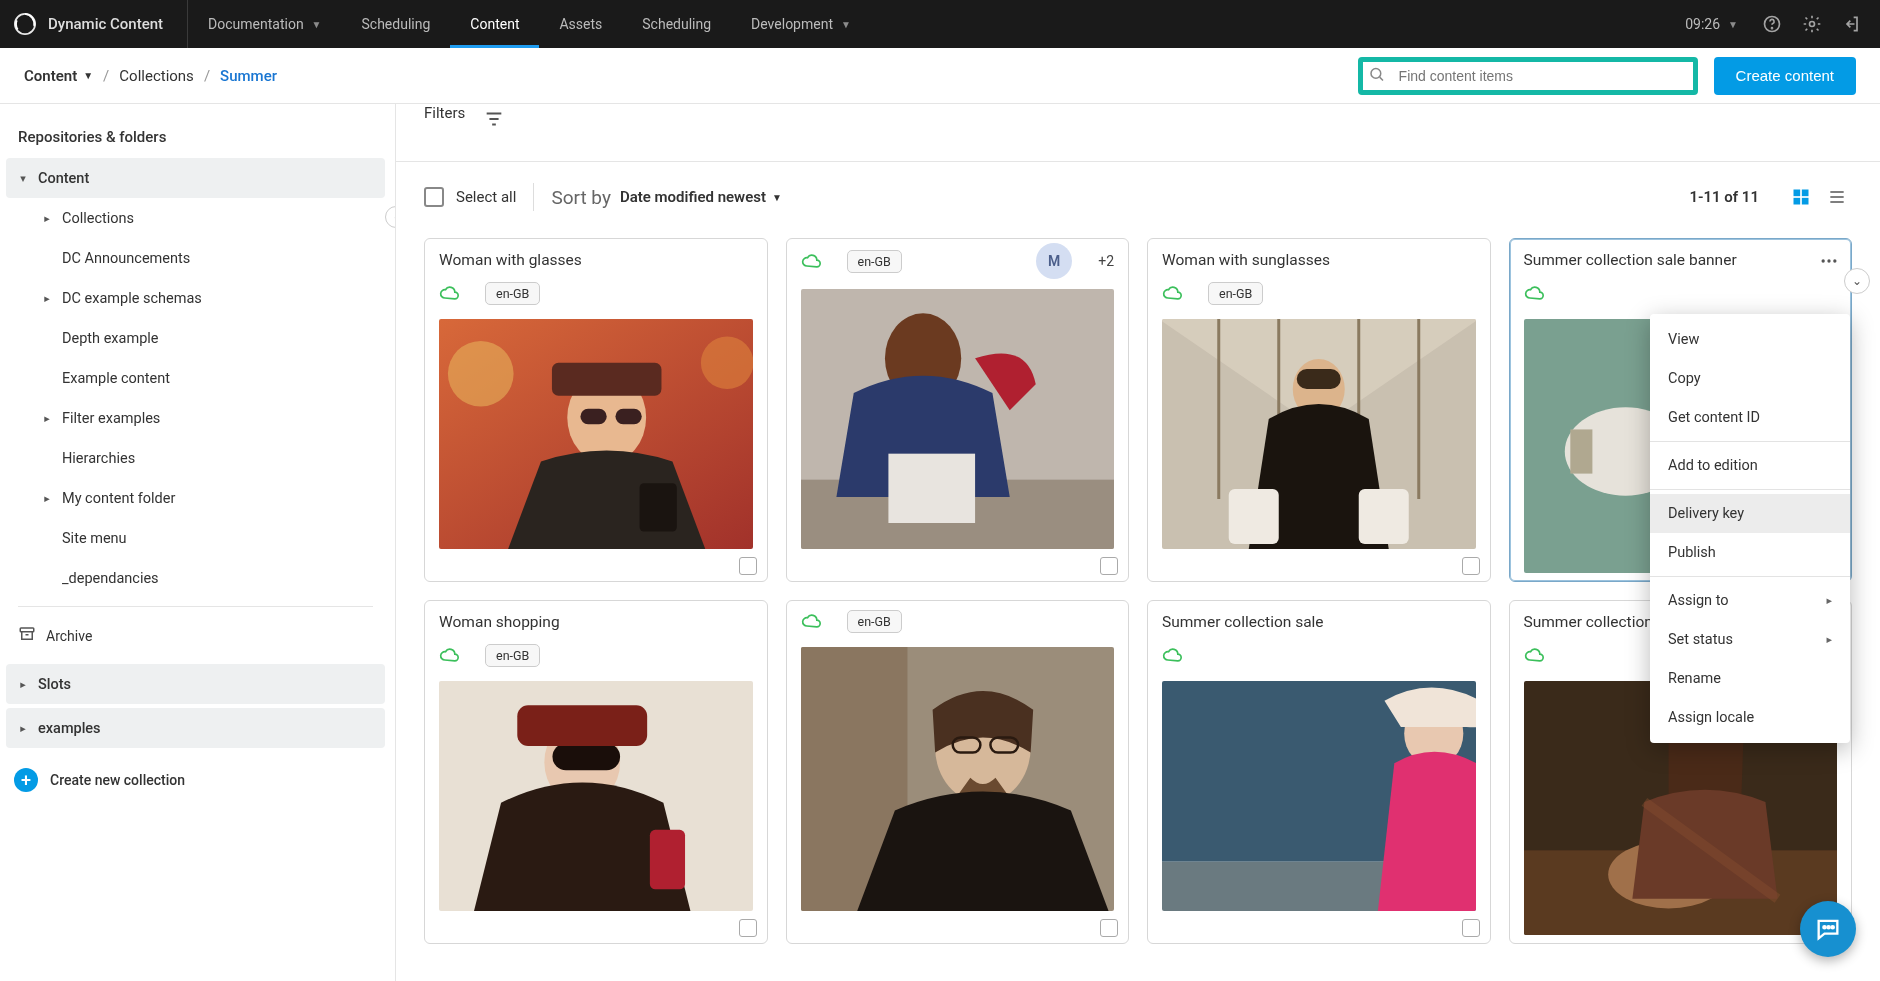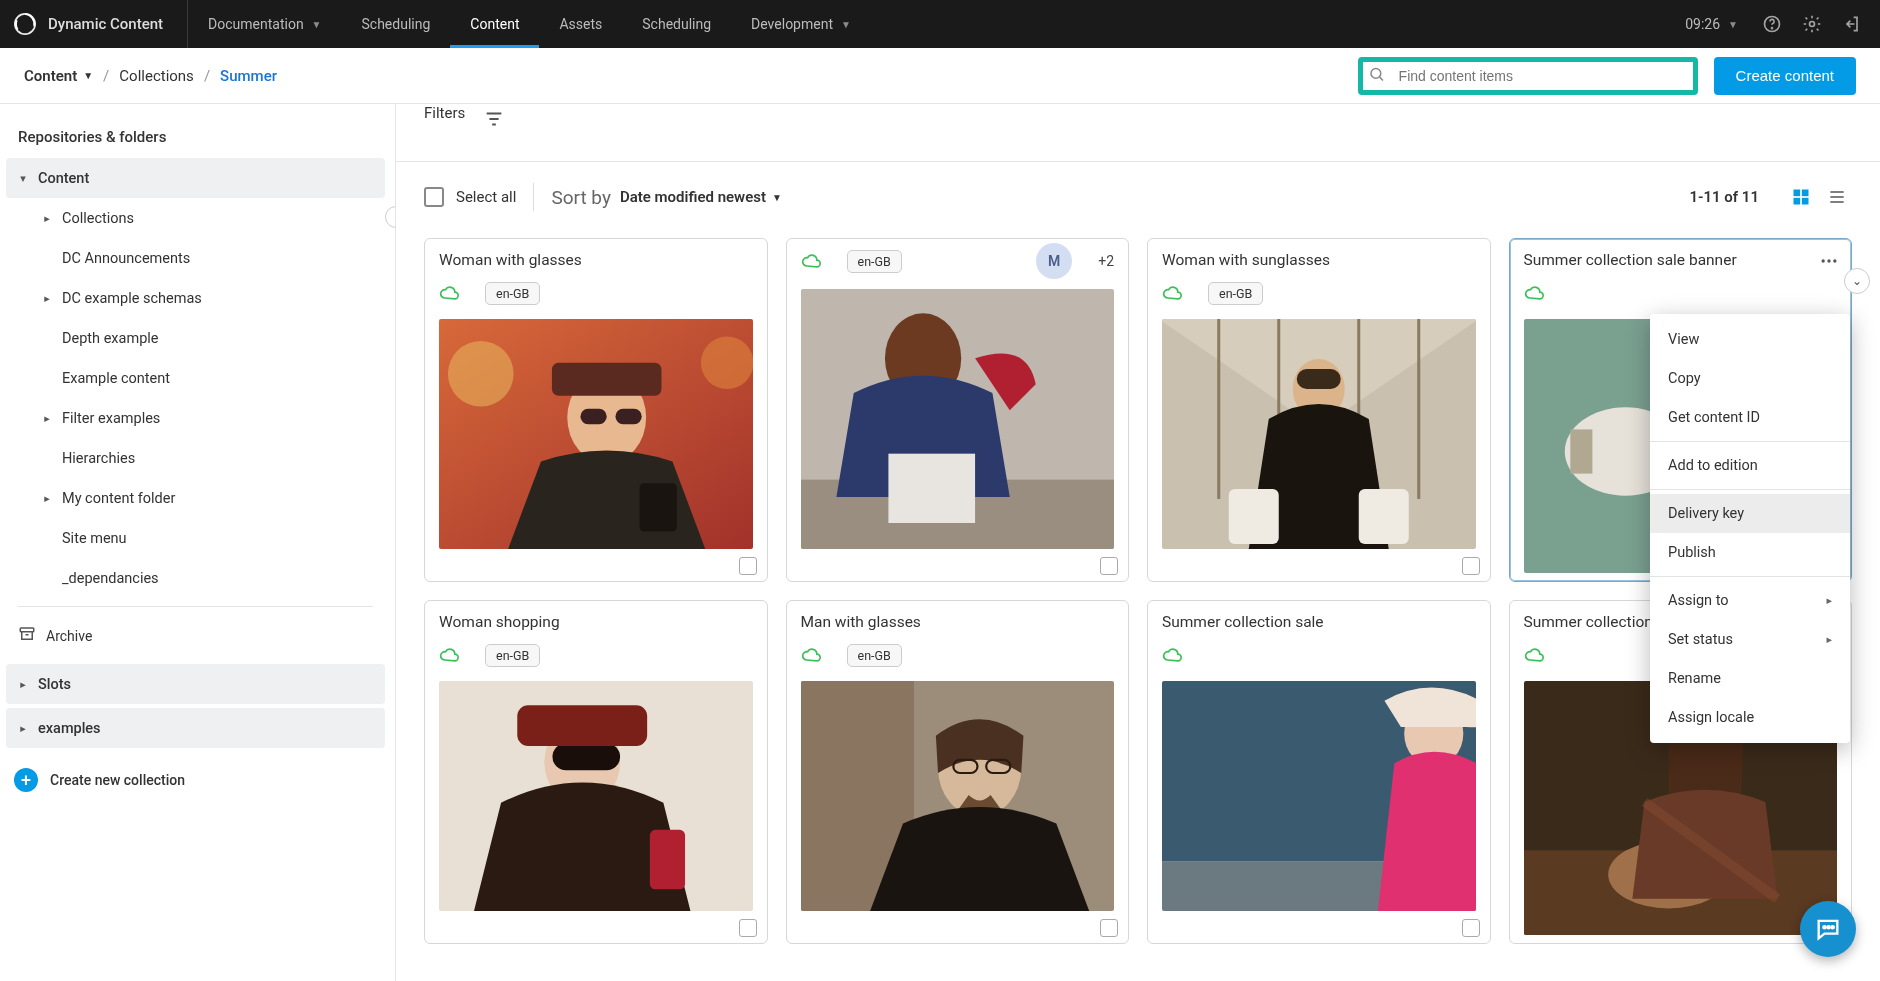--- a/index.html
+++ b/index.html
@@ -553,23 +553,20 @@
               <path d="M80 90 Q140 60 200 90 L220 170 L60 170 Z" fill="#2a1a12"></path>
               <rect x="190" y="110" width="26" height="44" rx="4" fill="#b02030"></rect>
             </svg>
           </div>
           <div class="card-foot">
               <span class="card-check"></span>
             </div>
         </div>
 
         <div class="card">
-          <div class="card-head">
-              <div class="card-title">Man with glasses</div>
-            </div>
           <div class="card-badge-row">
             <svg class="status-dot" viewBox="0 0 24 24">
                 <path d="M7 18a5 5 0 1 1 .8-9.94A6 6 0 0 1 19 11a4 4 0 0 1 0 8z" fill="none" stroke="#3bbf5b" stroke-width="2"></path>
               </svg>
             <span class="locale-pill">en-GB</span>
           </div>
           <div class="card-image">
             <svg class="img-thumb" viewBox="0 0 320 210" preserveAspectRatio="xMidYMid slice">
               <rect width="320" height="210" fill="#9b8d7a"></rect>
               <rect x="0" y="0" width="120" height="210" fill="#8a7660"></rect>

